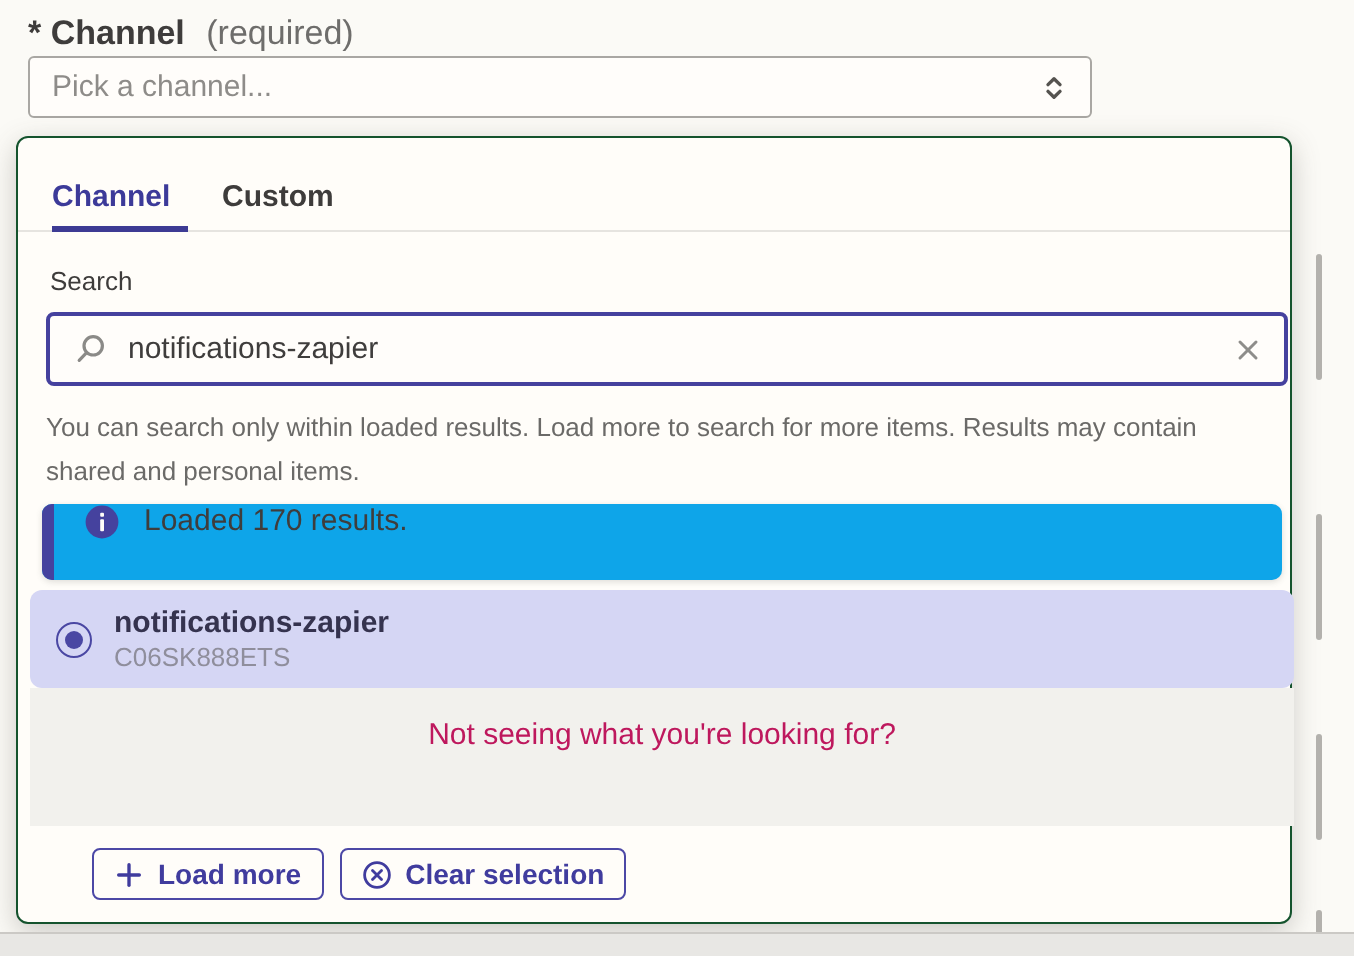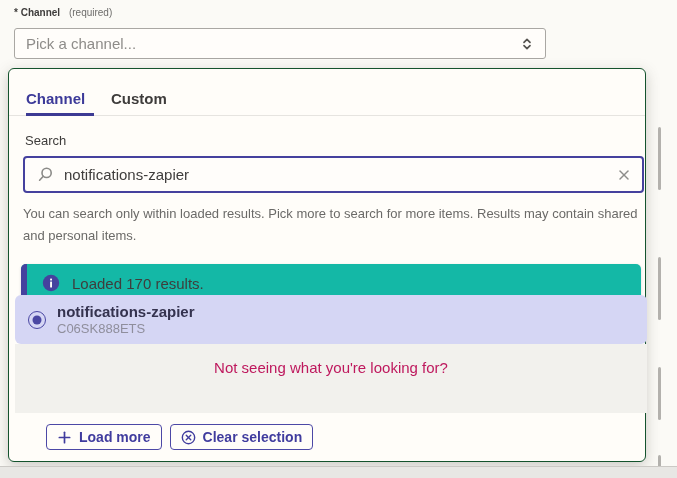--- a/index.html
+++ b/index.html
@@ -5,21 +5,21 @@
   * { margin:0; padding:0; box-sizing:border-box; }
   html,body { width:677px; height:478px; }
   body {
     position:relative;
     font-family:"Liberation Sans", sans-serif;
     background:#fbfaf6;
     color:#3e3c3b;
     overflow:hidden;
   }
   
-  .field-label-row { position:absolute; left:14px; top:7px; font-size:10px; }
+  .field-label-row { position:absolute; left:14px; top:7px; font-size:17px; }
   .field-label { font-weight:bold; color:#3e3c3b; }
   .required-note { color:#6e6d6b; margin-left:6px; font-weight:normal; }
   .channel-select {
     position:absolute; left:14px; top:28px; width:532px; height:31px;
     background:#fffdfa; border:1px solid #a9a7a3; border-radius:3px;
     display:flex; align-items:center; padding:0 10px 0 11px; cursor:pointer;
   }
   .channel-select .placeholder { flex:1; font-size:15px; color:#8e8c89; }
   .updown-icon { width:16px; height:16px; color:#55534f; }
 
@@ -49,24 +49,24 @@
     font-family:"Liberation Sans", sans-serif; font-size:15px; color:#3f3d3c;
   }
   .clear-x { width:16px; height:16px; color:#8e8d8a; cursor:pointer; flex:0 0 auto; }
 
   .helper {
     position:absolute; left:14px; top:134px; width:616px;
     font-size:13px; line-height:22px; color:#6b6a68;
   }
 
   .info-banner {
-    position:absolute; left:12px; top:195px; width:620px; height:38px;
-    background:#14b8a6; border-radius:5px; overflow:hidden;
+    position:absolute; left:12px; top:183px; width:620px; height:38px;
+    background:#0ea5e9; border-radius:5px; overflow:hidden;
     box-shadow:0 1px 3px rgba(80,75,70,.18);
-    display:flex; align-items:center;
+    display:flex; align-items:flex-start;
   }
   .info-accent { width:6px; align-self:stretch; background:#45429e; flex:0 0 auto; }
   .info-icon { width:18px; height:18px; margin-left:15px; flex:0 0 auto; }
   .info-text { margin-left:12px; font-size:15px; color:#3f3d3c; }
 
   .result-row {
     position:absolute; left:6px; top:226px; width:632px; height:49px;
     background:#d5d6f4; border-radius:6px;
     display:flex; align-items:center; padding-left:13px; cursor:pointer;
   }
@@ -141,21 +141,21 @@
       <circle cx="9.6" cy="6.9" r="4.6"></circle>
       <line x1="6.3" y1="10.3" x2="2.6" y2="14.2"></line>
     </svg>
     <input class="search-input" type="text" value="notifications-zapier" style="">
     <svg class="clear-x" viewBox="0 0 16 16" fill="none" stroke="currentColor" stroke-width="1.5" stroke-linecap="round">
       <line x1="4" y1="4" x2="12" y2="12"></line>
       <line x1="12" y1="4" x2="4" y2="12"></line>
     </svg>
   </div>
 
-  <div class="helper">You can search only within loaded results. Pick more to search for more items. Results may contain shared and personal items.</div>
+  <div class="helper">You can search only within loaded results. Load more to search for more items. Results may contain shared and personal items.</div>
 
   <div class="info-banner">
     <div class="info-accent"></div>
     <svg class="info-icon" viewBox="0 0 18 18">
       <circle cx="9" cy="9" r="8.2" fill="#45429e"></circle>
       <rect x="8.1" y="4.4" width="1.9" height="2" rx="0.5" fill="#fffdf9"></rect>
       <rect x="8.1" y="7.6" width="1.9" height="6" rx="0.5" fill="#fffdf9"></rect>
     </svg>
     <span class="info-text">Loaded 170 results.</span>
   </div>

